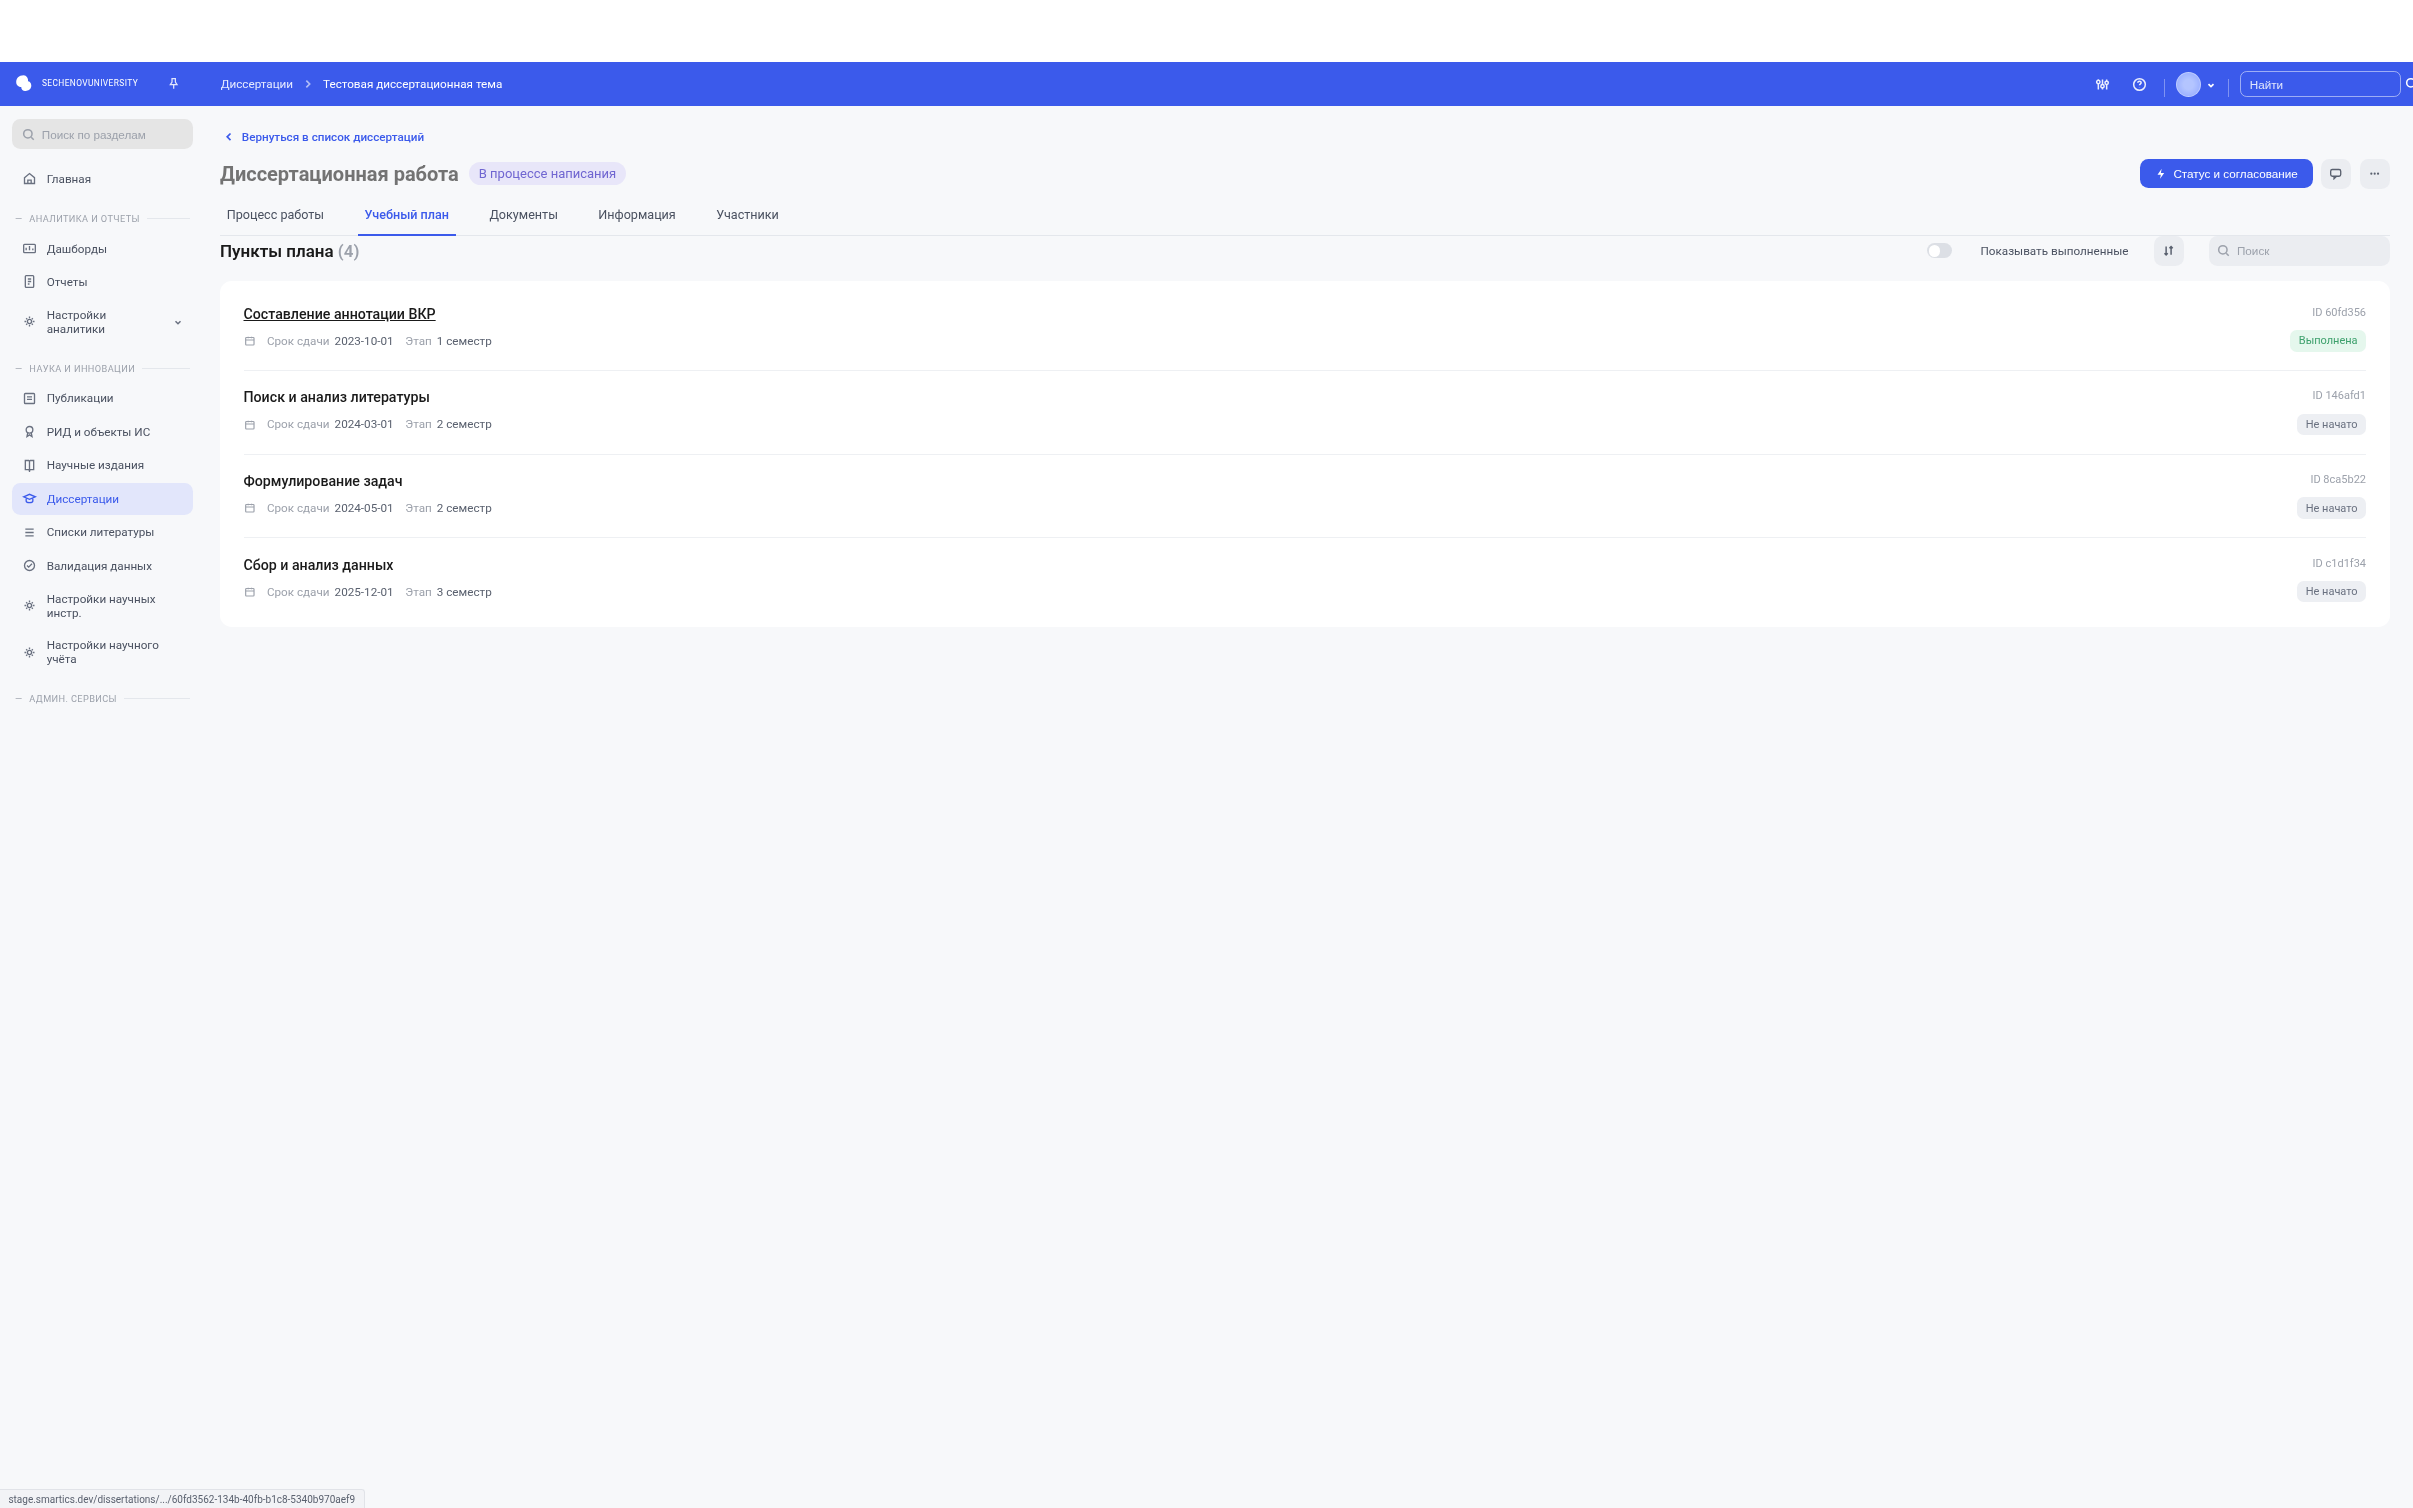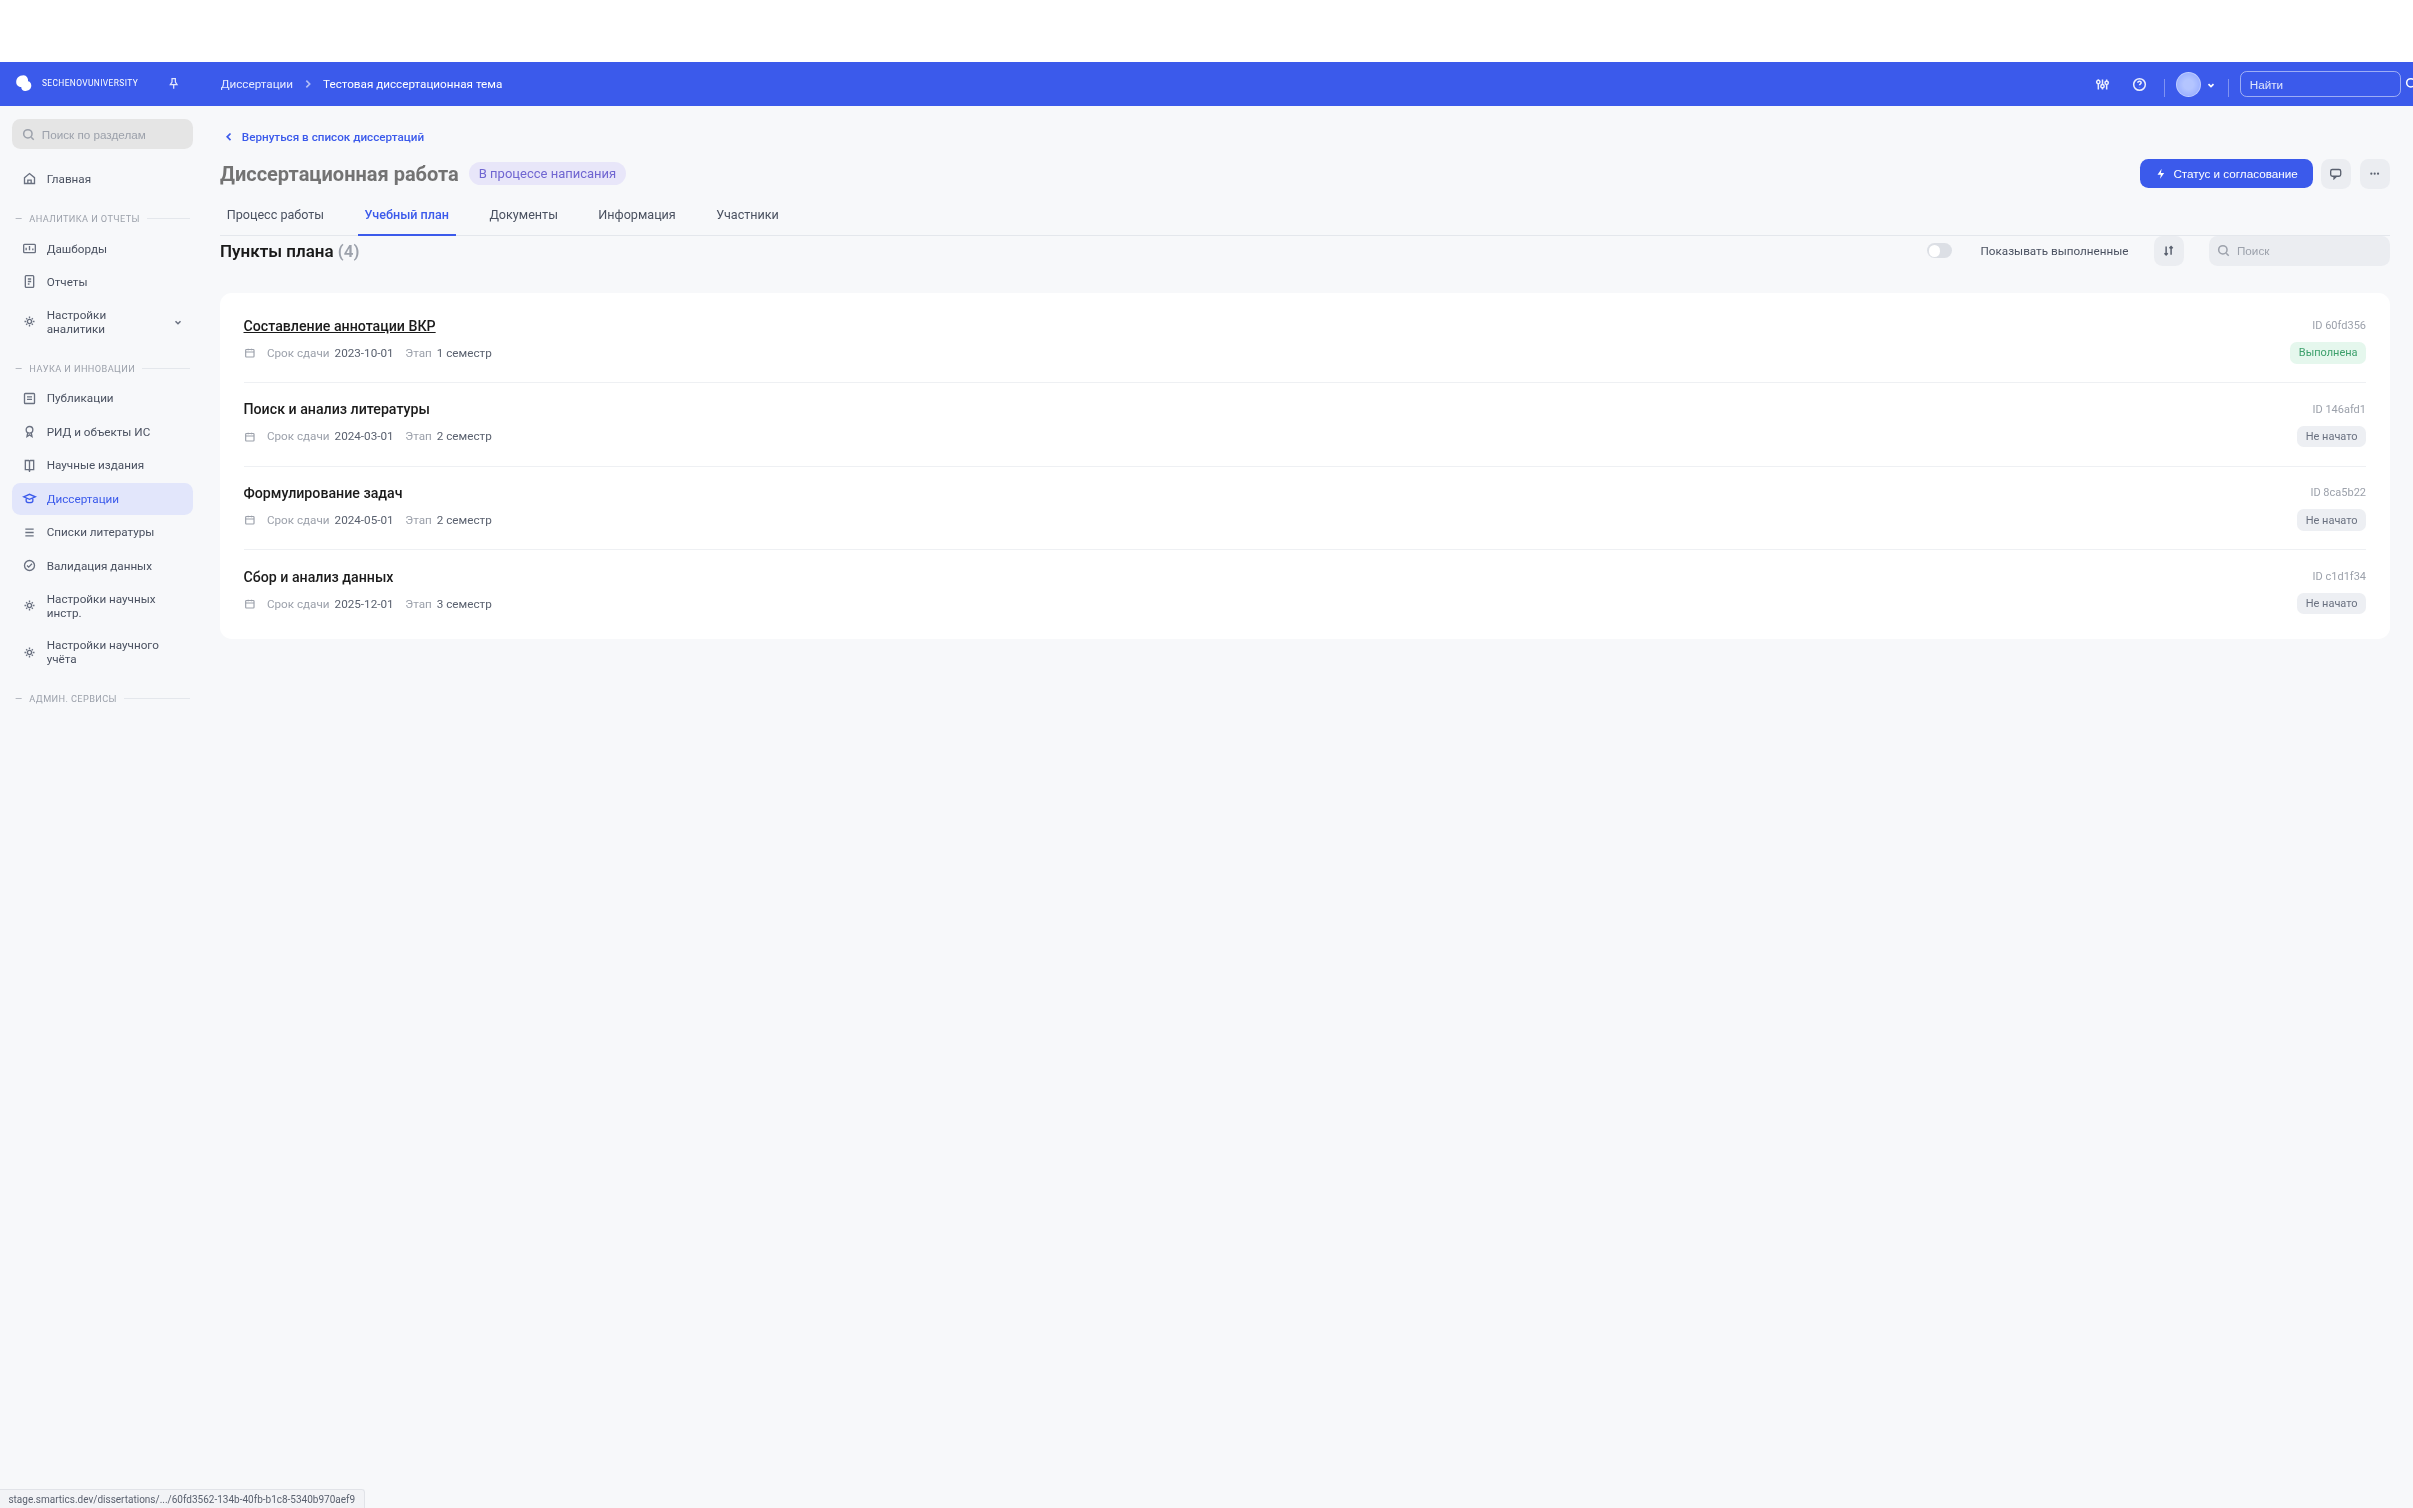--- a/index.html
+++ b/index.html
@@ -68,21 +68,21 @@
       border-radius: 8.4px; font-size: 11.7px; font-weight: 500; cursor: pointer;
       display: flex; align-items: center; gap: 6.7px;
     }
     .icon-btn-sq {
       width: 30px; height: 30px; background: #ebedf1; border-radius: 8.4px;
       display: flex; align-items: center; justify-content: center; cursor: pointer; color: #5a616f;
     }
     .tabs { display: flex; gap: 27px; border-bottom: 0.8px solid #e4e7ec; }
     .tab { padding: 0 6.7px 11.7px; font-size: 12.6px; color: #4a5160; cursor: pointer; border-bottom: 2.5px solid transparent; margin-bottom: -0.8px; }
     .tab.active { color: #3b5aeb; border-bottom-color: #3b5aeb; font-weight: 500; }
-    .section-header { display: flex; align-items: center; gap: 25px; margin-bottom: 27px; justify-content: flex-end; }
+    .section-header { display: flex; align-items: center; gap: 25px; margin-bottom: 15px; justify-content: flex-end; }
     .section-title { font-size: 17px; font-weight: 600; }
     .section-count { color: #9ca1ab; }
     .section-header .spacer { flex: 1; }
     .toggle {
       width: 25px; height: 15px; background: #dcdfe5; border-radius: 8.4px;
       position: relative; cursor: pointer; margin-right: 3.4px;
     }
     .toggle::after {
       content: ""; position: absolute; width: 11.7px; height: 11.7px; background: #fff;
       border-radius: 50%; top: 1.7px; left: 1.7px;
@@ -95,21 +95,21 @@
     .sort-btn { width: 30px; justify-content: center; }
     .filter-search { width: 181px; gap: 6.7px; }
     .filter-search input { background: transparent; border: none; outline: none; flex: 1; font-size: 11.7px; }
     .filter-search input::placeholder { color: #9ca1ab; }
 
     .card {
       background: #fff; border-radius: 11.7px; padding: 6.7px 23.5px;
     }
     .plan-item { padding: 18.4px 0; border-bottom: 0.8px solid #eef0f3; display: flex; flex-direction: column; gap: 8.4px; }
     .plan-item:last-child { border-bottom: none; }
-    .item-head { display: flex; align-items: center; gap: 13.4px; }
+    .item-head { display: flex; align-items: flex-start; gap: 13.4px; }
     .item-title { font-size: 14.2px; font-weight: 500; color: #1a1a1a; cursor: pointer; }
     .item-title.underline { text-decoration: underline; }
     .item-id { margin-left: auto; color: #9ca1ab; font-size: 11px; }
     .item-meta { display: flex; align-items: center; gap: 11.7px; color: #5a616f; font-size: 11.7px; }
     .meta-group { display: flex; align-items: center; gap: 5px; }
     .meta-label { color: #9ca1ab; }
     .status-badge { margin-left: auto; padding: 4.2px 8.4px; border-radius: 6.7px; font-size: 11px; }
     .status-done { background: #e5f7ed; color: #3da06c; }
     .status-not-started { background: #edeff3; color: #6a7180; }
 

